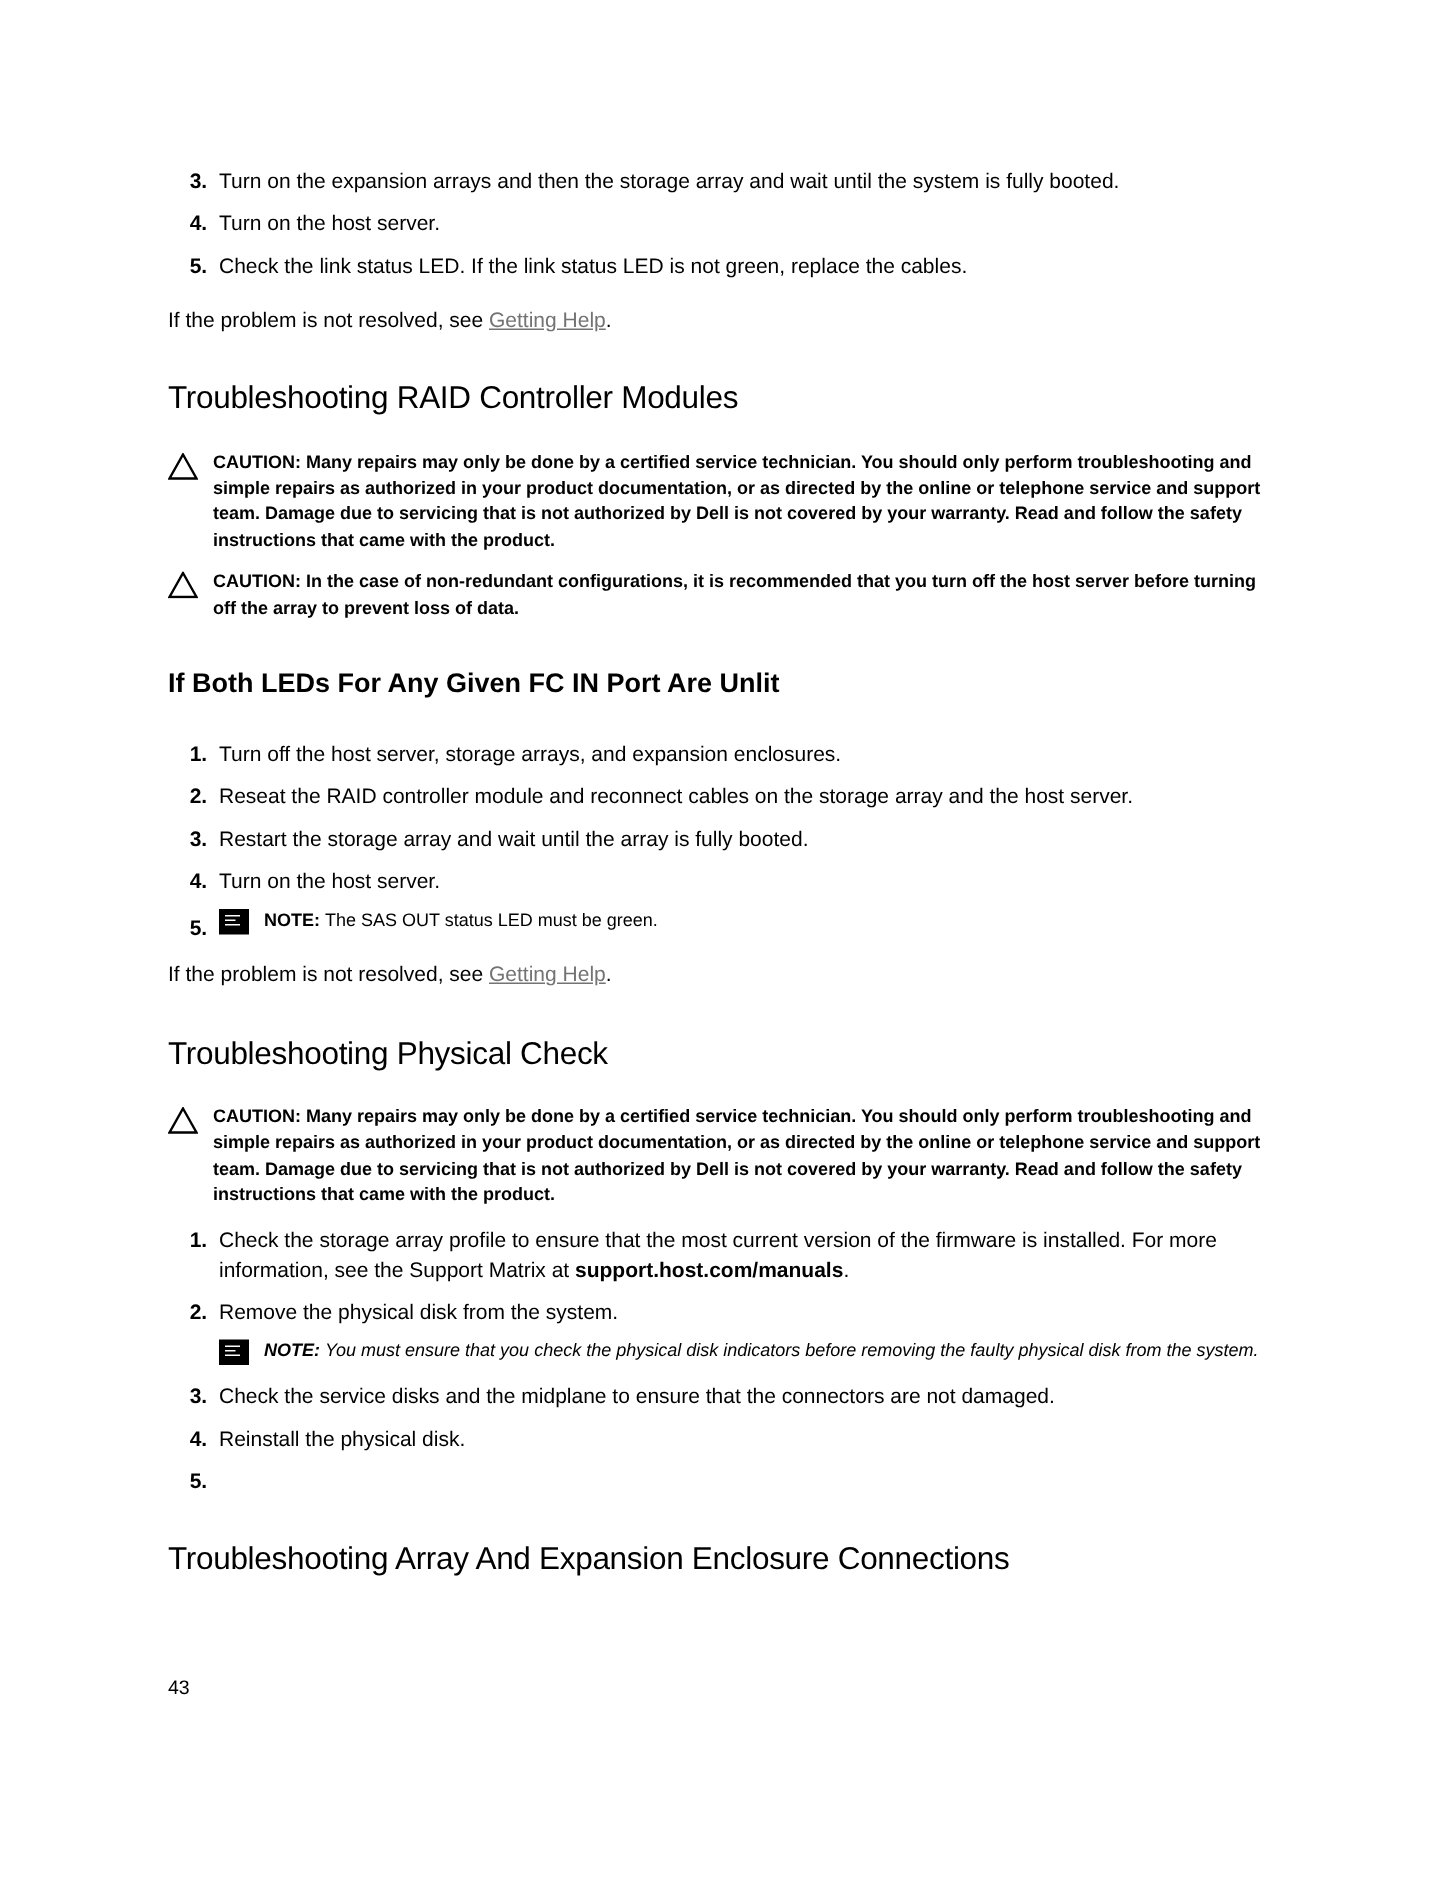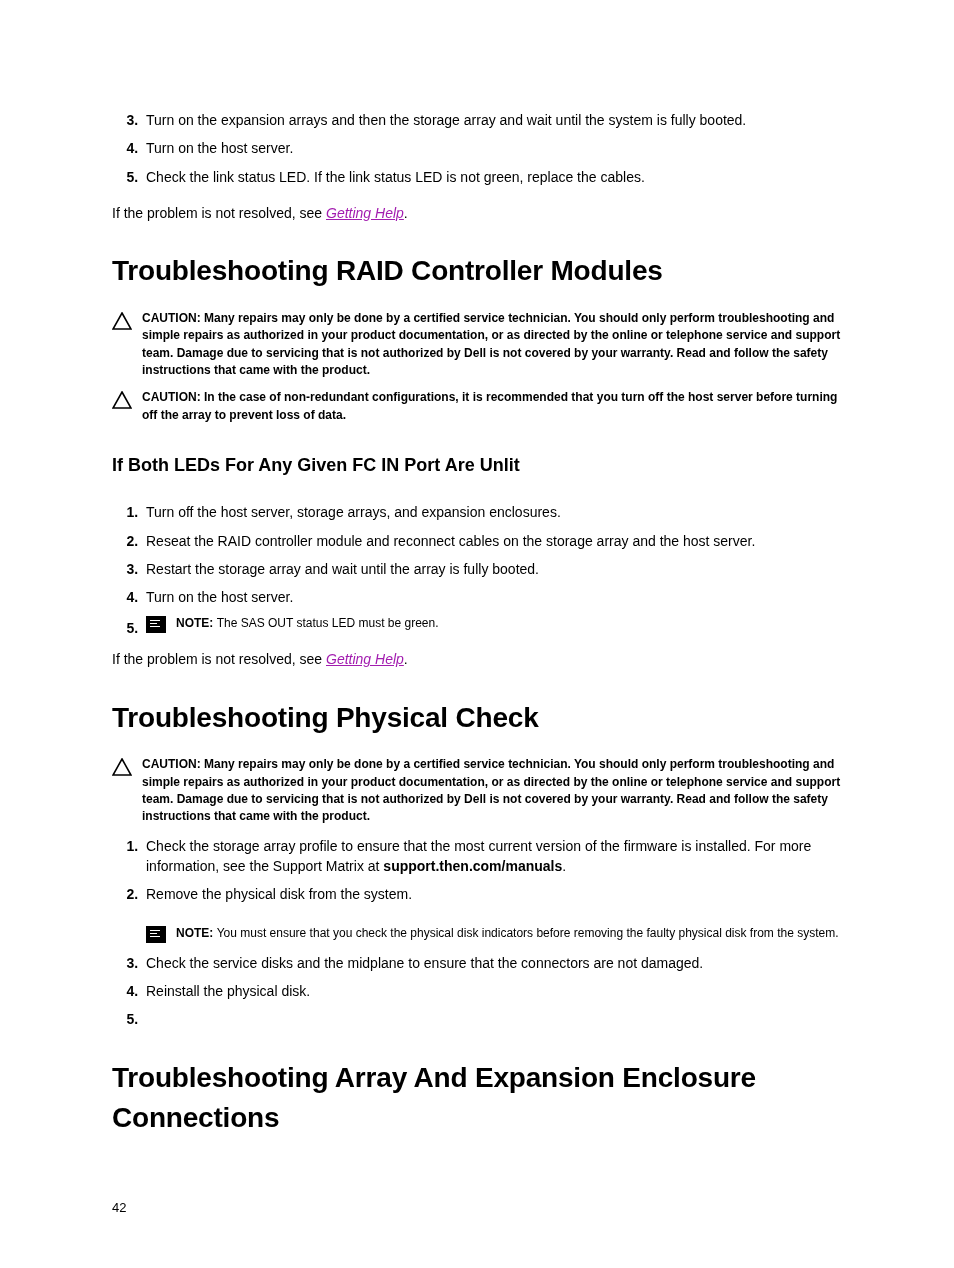--- a/index.html
+++ b/index.html
@@ -6,22 +6,22 @@
     font-family: Arial, Helvetica, sans-serif;
     font-size: 14px;
     color: #000;
     margin: 0;
     padding: 110px 100px 60px 112px;
     width: 954px;
     box-sizing: border-box;
     line-height: 1.45;
   }
   h2 {
-    font-size: 28px;
-    font-weight: bold;
+    font-size: 21px;
+    font-weight: normal;
     margin: 28px 0 18px 0;
     letter-spacing: -0.2px;
   }
   h3 {
     font-size: 18px;
     font-weight: bold;
     margin: 28px 0 24px 0;
   }
   ol {
     margin: 0 0 16px 0;
@@ -31,23 +31,22 @@
     padding-left: 4px;
     margin-bottom: 8px;
   }
   ol li::marker {
     font-weight: bold;
   }
   p {
     margin: 10px 0 14px 0;
   }
   a {
-    color: #a21caf;
+    color: #737373;
     text-decoration: underline;
-    font-style: italic;
   }
   .caution-block, .note-block {
     display: flex;
     align-items: flex-start;
     margin: 10px 0 10px 0;
   }
   .caution-icon {
     flex: 0 0 auto;
     margin-right: 10px;
     margin-top: 2px;
@@ -160,32 +159,32 @@
         <path d="M10 1 L19 17 L1 17 Z" fill="none" stroke="#000" stroke-width="1.6"></path>
       </svg>
   </span>
   <div class="caution-text">
     <span>CAUTION: </span><span>Many repairs may only be done by a certified service technician. You should only perform troubleshooting and simple repairs as authorized in your product documentation, or as directed by the online or telephone service and support team. Damage due to servicing that is not authorized by Dell is not covered by your warranty. Read and follow the safety instructions that came with the product.</span>
   </div>
 </div>
 
 <ol>
   <li>
-    <span>Check the storage array profile to ensure that the most current version of the firmware is installed. For more information, see the Support Matrix at </span><strong class="inline">support.then.com/manuals</strong><span>.</span>
+    <span>Check the storage array profile to ensure that the most current version of the firmware is installed. For more information, see the Support Matrix at </span><strong class="inline">support.host.com/manuals</strong><span>.</span>
   </li>
   <li>
     <span>Remove the physical disk from the system.</span>
-    <div class="note-block indent-note" style="margin-top:20px;">
+    <div class="note-block indent-note" style="margin-top:8px;font-style:italic;">
       <span class="note-icon"></span>
       <div class="note-text">
         <strong class="inline">NOTE: </strong><span>You must ensure that you check the physical disk indicators before removing the faulty physical disk from the system.</span>
       </div>
     </div>
   </li>
   <li><span>Check the service disks and the midplane to ensure that the connectors are not damaged.</span></li>
   <li><span>Reinstall the physical disk.</span></li>
   <li>
   </li>
 </ol>
 
 <h2>Troubleshooting Array And Expansion Enclosure Connections</h2>
 
-<div class="page-num">42</div>
+<div class="page-num">43</div>
 
 </body></html>

